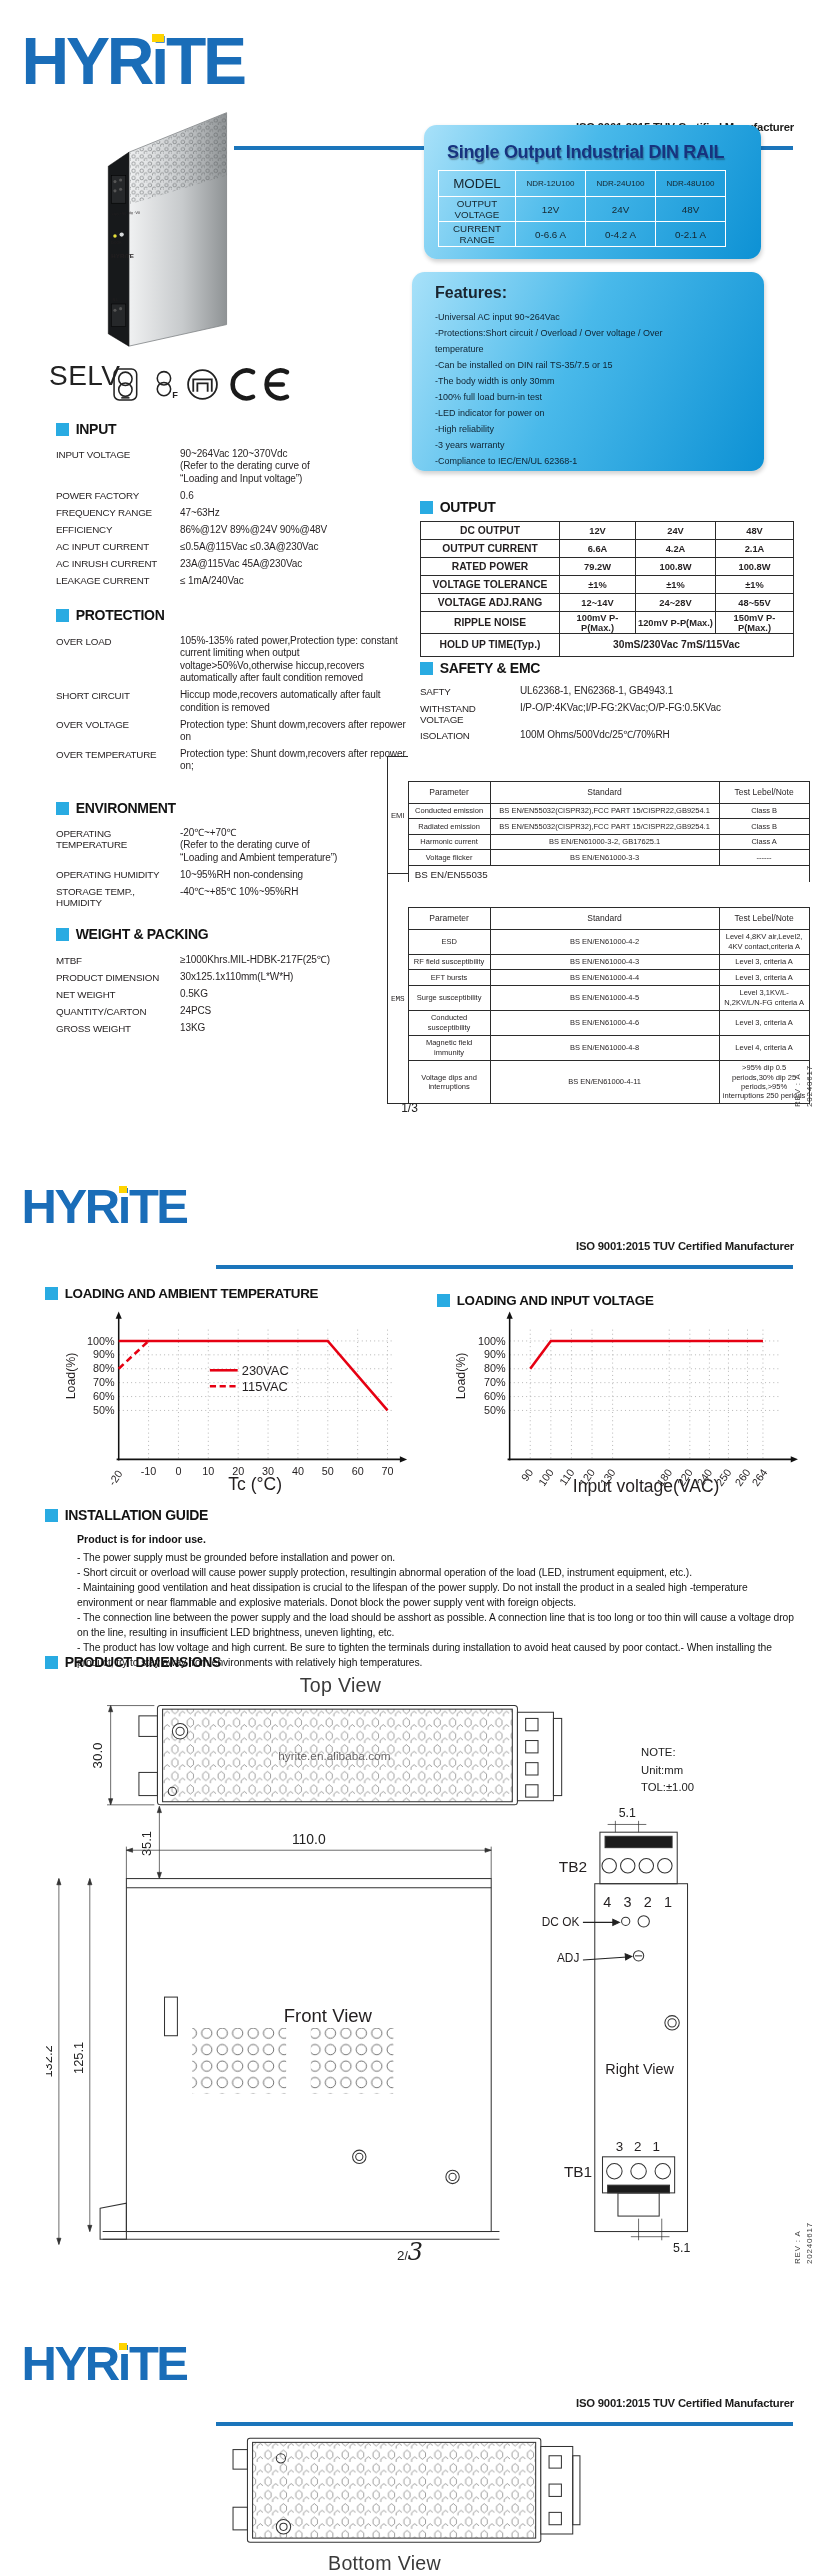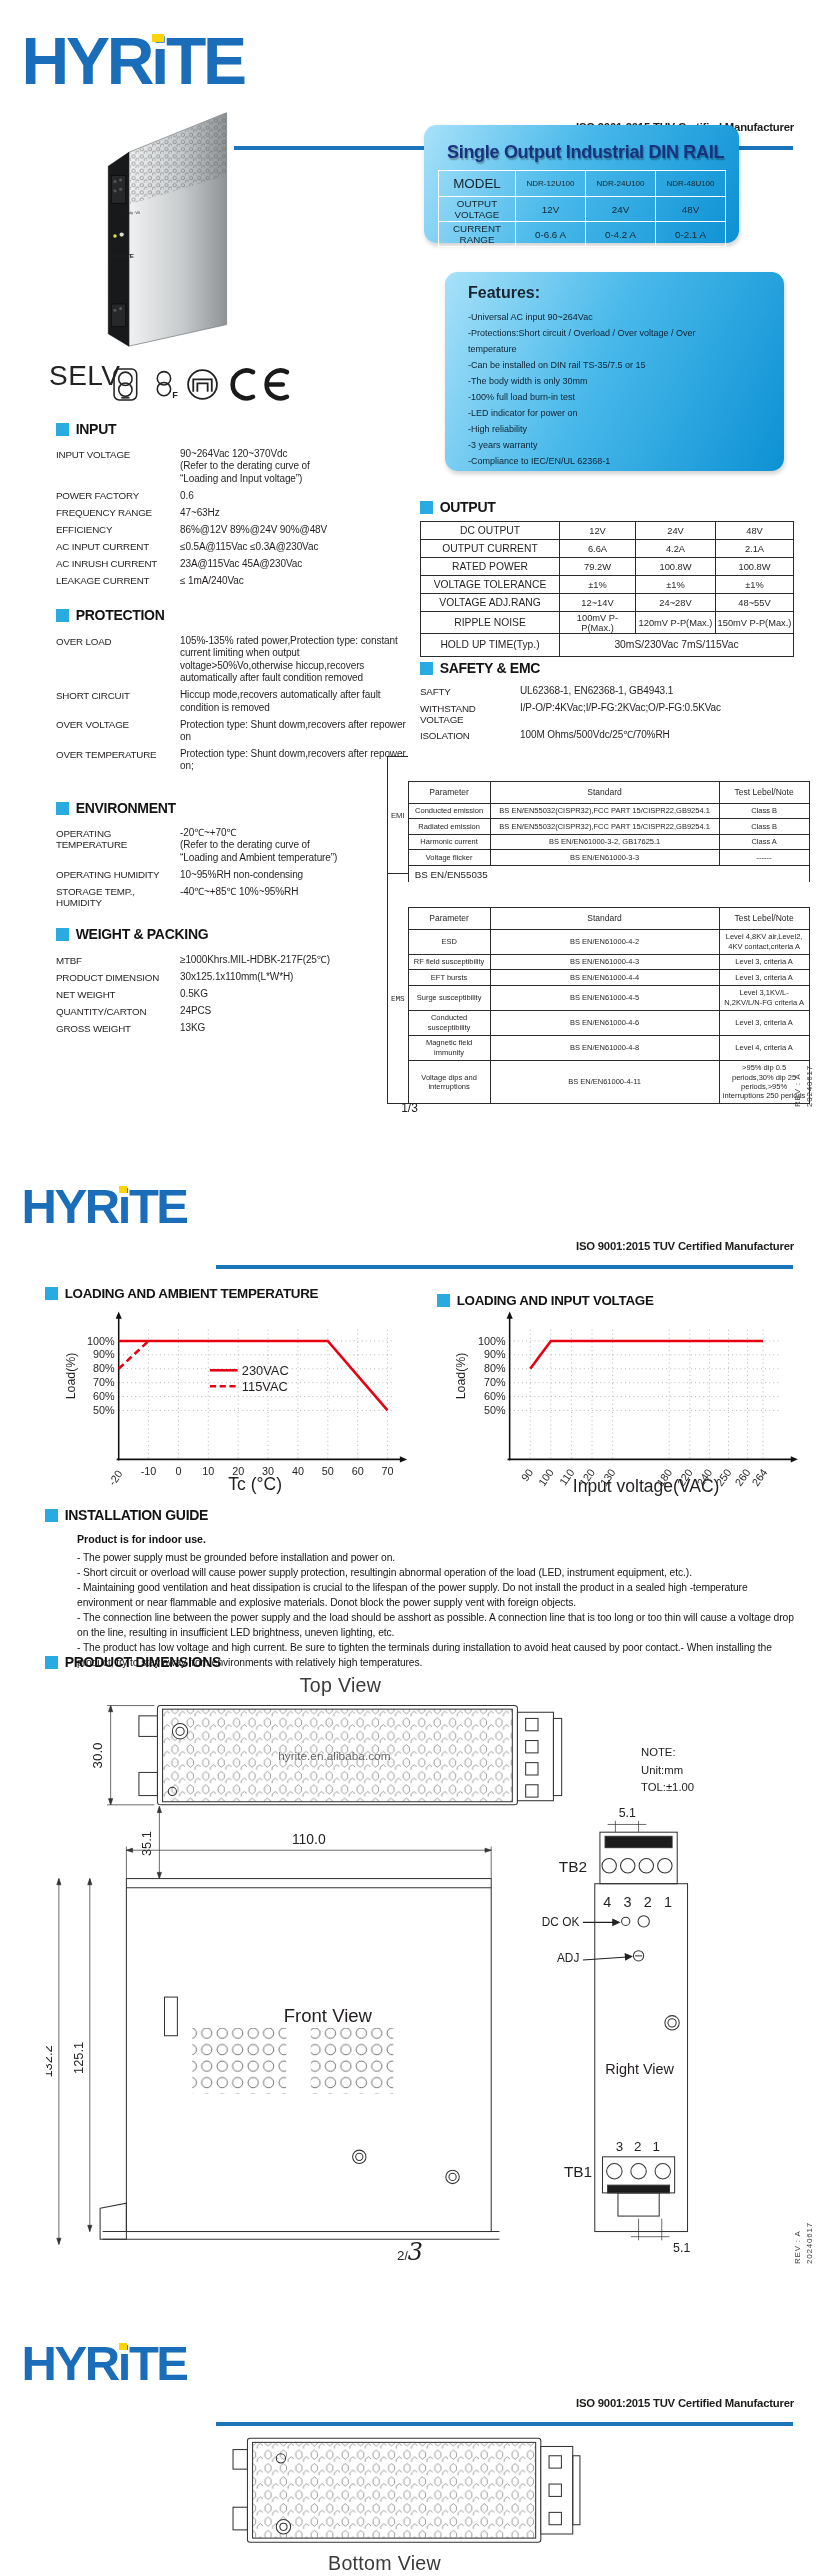--- a/index.html
+++ b/index.html
@@ -94,21 +94,21 @@
     <circle cx="33" cy="258" r="3.4" fill="#e8e13a"></circle>
     <circle cx="46" cy="255" r="4.2" fill="#d7d9da"></circle>
     <text class="t" x="26" y="274" font-size="7" fill="#dcdcdc">DCOK</text>
     <text class="t" x="26" y="300" font-size="12" font-weight="bold" fill="#2d9fd8">HYRiTE</text>
     <rect x="26" y="390" width="28" height="44" fill="#26282a" stroke="#000"></rect>
     <circle cx="33" cy="402" r="3" fill="#555"></circle>
       <circle cx="44" cy="399" r="3" fill="#555"></circle>
     <text class="t" x="28" y="384" font-size="7.5" fill="#e8e8e8">N  L</text>
   </svg>
 
-  <div class="bluebox abs" style="left:424px;top:125px;width:315px;height:118px;">
+  <div class="bluebox abs" style="left:424px;top:125px;width:315px;height:134px;padding-left:22px;">
     <div class="hero-title abs" style="left:23px;top:16.5px;">Single Output Industrial DIN RAIL</div>
     <table class="hero abs" style="left:14px;top:45px;width:287px;">
       <colgroup>
           <col style="width:77px">
           <col style="width:70px">
           <col style="width:70px">
           <col style="width:70px">
         </colgroup>
       <tbody>
           <tr class="hh">
@@ -128,21 +128,21 @@
           <tr>
             <td>CURRENT RANGE</td>
             <td>0-6.6 A</td>
             <td>0-4.2 A</td>
             <td>0-2.1 A</td>
           </tr>
         </tbody>
     </table>
   </div>
 
-  <div class="bluebox abs" style="left:445px;top:272px;width:315px;height:199px;padding-left:24px;">
+  <div class="bluebox abs" style="left:412px;top:272px;width:352px;height:199px;">
     <div class="features-title abs" style="left:23px;top:12.4px;">Features:</div>
     <div class="feat abs" style="left:23px;top:37px;width:278px;">
         <div class="li">-Universal AC input 90~264Vac</div>
         <div class="li">-Protections:Short circuit / Overload / Over voltage / Over temperature</div>
         <div class="li">-Can be installed on DIN rail TS-35/7.5 or 15</div>
         <div class="li">-The body width is only 30mm</div>
         <div class="li">-100% full load burn-in test</div>
         <div class="li">-LED indicator for power on</div>
         <div class="li">-High reliability</div>
         <div class="li">-3 years warranty</div>
@@ -279,21 +279,21 @@
       <div class="spec-row">
         <div class="spec-label">GROSS WEIGHT</div>
         <div class="spec-value">13KG</div>
       </div>
     </div>
 
   <div class="sec-h abs" style="left:420px;top:499px;">
       <span class="sq"></span>
       <span>OUTPUT</span>
     </div>
-  <table class="grid out abs" style="left:420px;top:521px;width:374px;">
+  <table class="grid out abs" style="left:420px;top:521px;width:374px;font-weight:bold;">
     <colgroup>
         <col style="width:139px">
         <col style="width:76px">
         <col style="width:80px">
         <col style="width:78px">
       </colgroup>
     <tbody>
         <tr>
           <td>DC OUTPUT</td>
           <td>12V</td>

